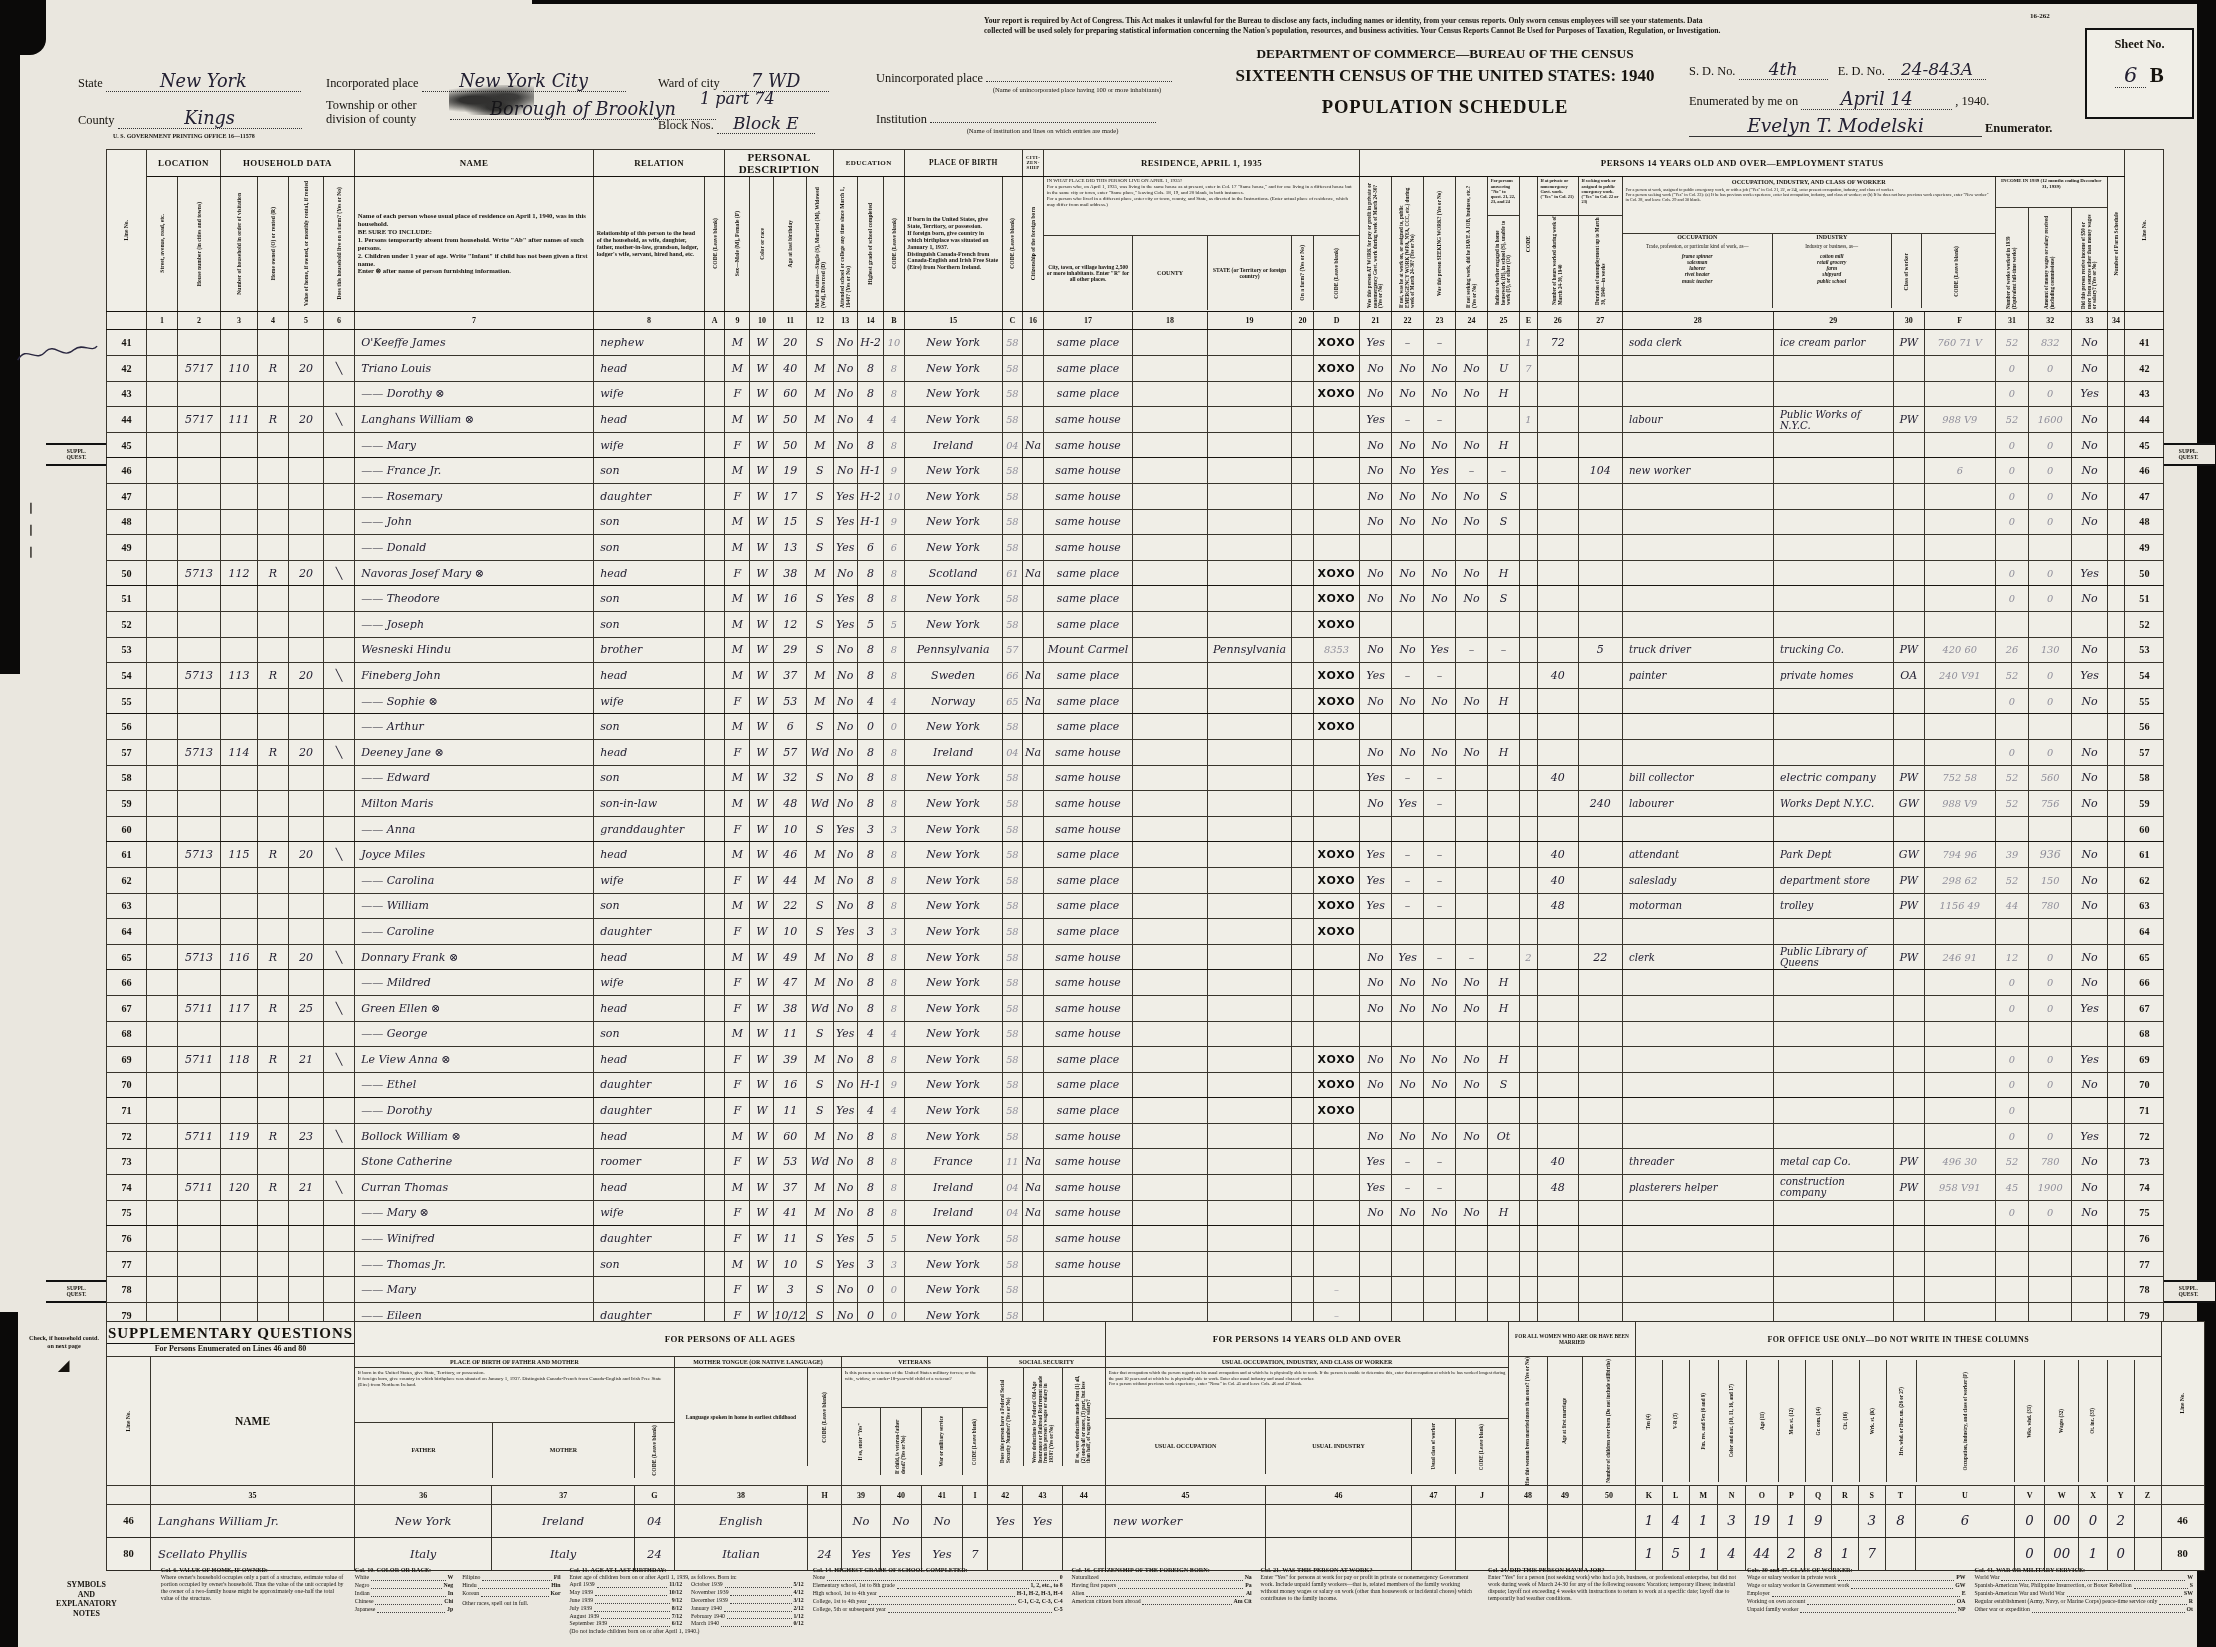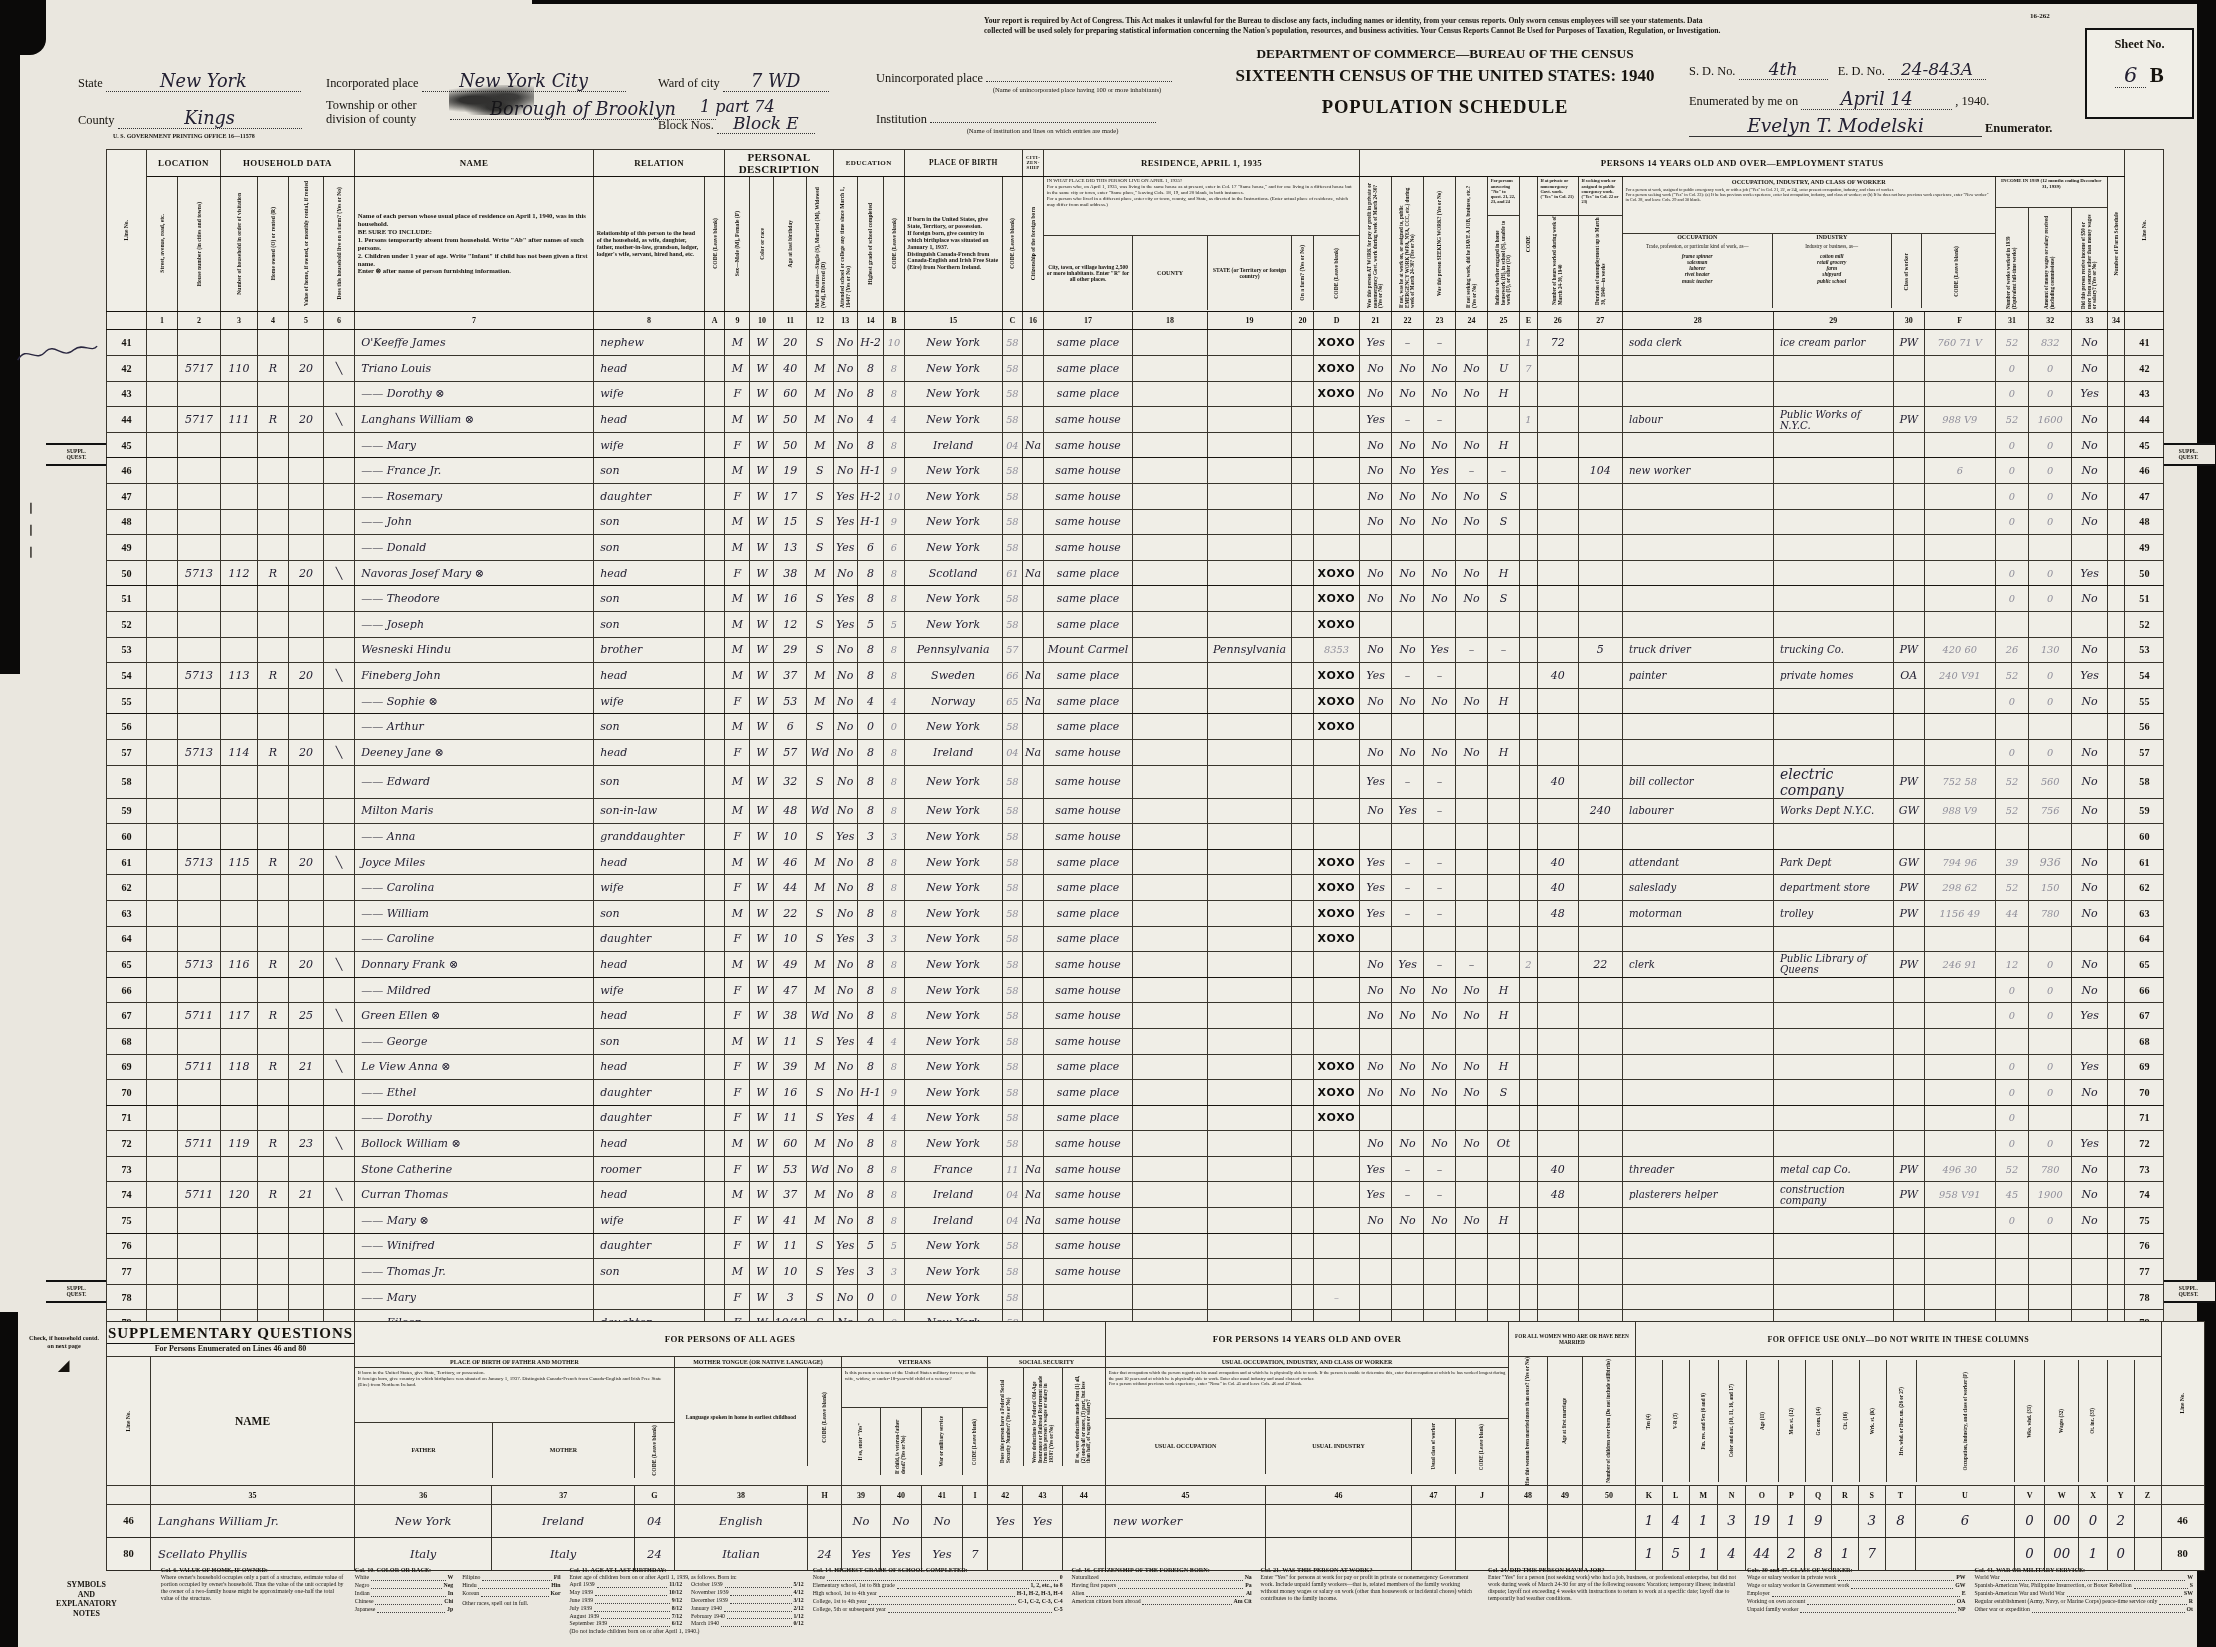--- a/index.html
+++ b/index.html
@@ -76,21 +76,21 @@
 </div>
 <div class="abs" style="left:326px;top:99px;font-size:12.4px;line-height:1.1;white-space:pre-line;">Township or other
 division of county</div>
 <div class="abs hw" style="left:450px;top:99px;width:266px;font-size:17.7px;border-bottom:1.8px dotted #333;text-align:center;">Borough of Brooklyn</div>
 <div class="abs" style="left:449px;top:85px;width:85px;height:30px;background:radial-gradient(ellipse at 30% 50%, #111 18%, transparent 60%),radial-gradient(ellipse at 70% 40%, #222 12%, transparent 55%),radial-gradient(ellipse at 55% 70%, #101010 14%, transparent 50%);opacity:.85;"></div>
 
 <div class="abs" style="left:658px;top:71px;font-size:12.4px;">
   <span>Ward of city</span>
   <span class="hw" style="font-size:17.7px;display:inline-block;border-bottom:1.8px dotted #333;width:106px;text-align:center;">7 WD</span>
 </div>
-<div class="abs hw" style="left:700px;top:89px;font-size:16px;margin-top:8px;">1 part 74</div>
+<div class="abs hw" style="left:700px;top:89px;font-size:16px;">1 part 74</div>
 <div class="abs" style="left:658px;top:113px;font-size:12.4px;">
   <span>Block Nos.</span>
   <span class="hw" style="font-size:17px;display:inline-block;border-bottom:1.8px dotted #333;width:98px;text-align:center;">Block E</span>
 </div>
 
 <div class="abs" style="left:876px;top:71px;font-size:12.4px;">
   <span>Unincorporated place</span>
   <span style="display:inline-block;border-bottom:1.8px dotted #333;width:186px;"></span>
   <div style="font-size:6.6px;text-align:center;margin-left:106px;">(Name of unincorporated place having 100 or more inhabitants)</div>
 </div>
@@ -1200,21 +1200,21 @@
           <td class="hw hwv"></td>
           <td class="hw hwv">Yes</td>
           <td class="hw hwv">–</td>
           <td class="hw hwv">–</td>
           <td class="hw hwv"></td>
           <td class="hw hwv"></td>
           <td class="hw hwv pencil" style="font-size: 9.8px;"></td>
           <td class="hw hwv">40</td>
           <td class="hw hwv"></td>
           <td class="hw hwv oc" style="font-size: 10.2px;">bill collector</td>
-          <td class="hw hwv oc" style="font-size: 14px; margin-top: 28px;">electric company</td>
+          <td class="hw hwv oc" style="font-size: 11px; margin-top: 28px;">electric company</td>
           <td class="hw hwv">PW</td>
           <td class="hw hwv pencil" style="font-size: 9.8px;">752 58</td>
           <td class="hw hwv pencil" style="font-size: 9.8px;">52</td>
           <td class="hw hwv pencil" style="font-size: 9.8px;">560</td>
           <td class="hw hwv">No</td>
           <td class="hw hwv"></td>
           <td class="ln">58</td>
         </tr>
         <tr>
           <td class="ln">59</td>

